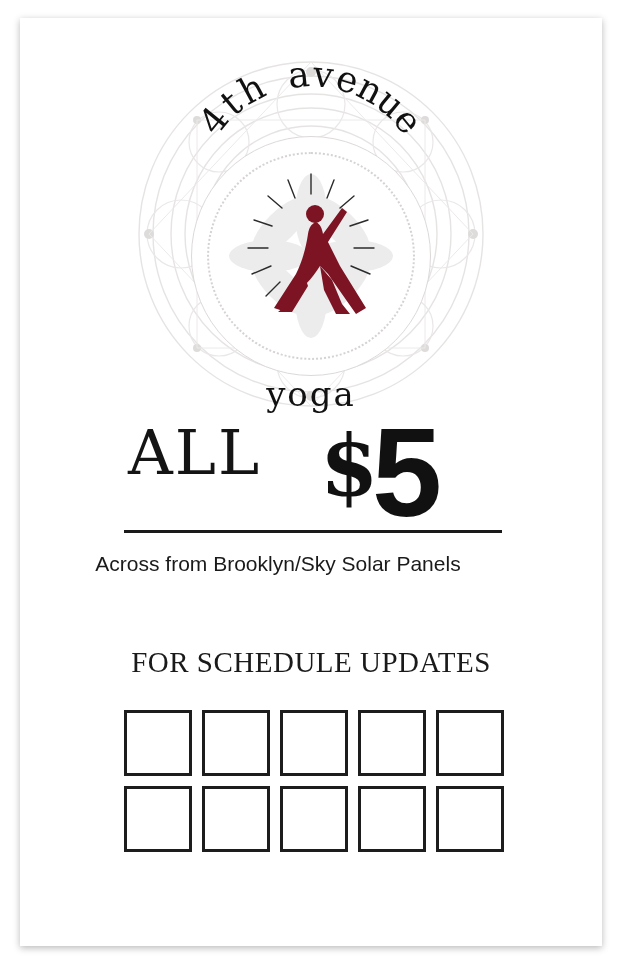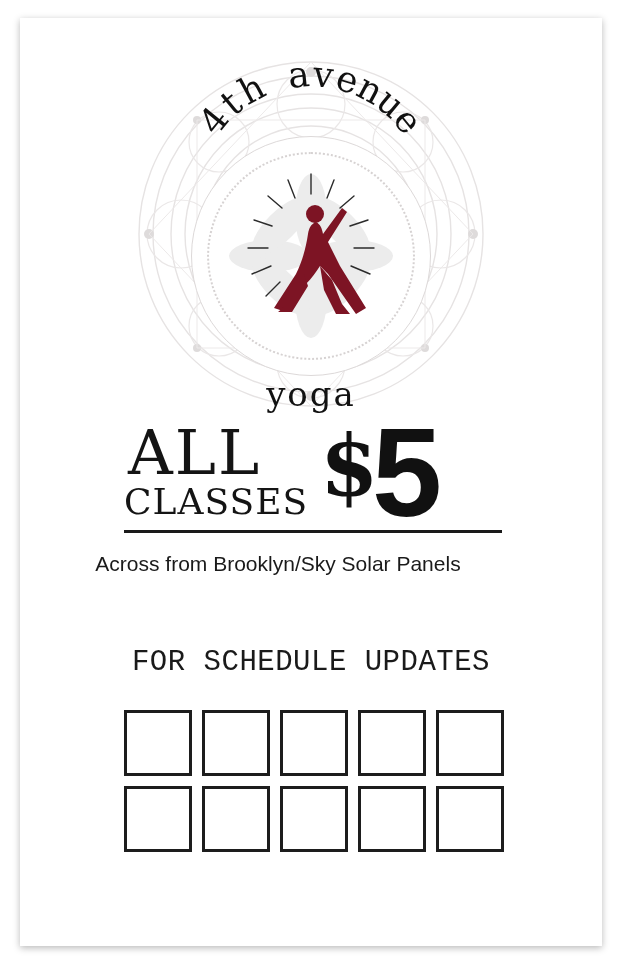--- a/index.html
+++ b/index.html
@@ -214,21 +214,21 @@
     letter-spacing: 0.3px;
     color: #111111;
   }
 
   .schedule {
     position: absolute;
     left: 0;
     top: 628px;
     width: 582px;
     text-align: center;
-    font-family: Liberation Mono, monospace;
+    font-family: Liberation Serif, serif;
     font-size: 29px;
     letter-spacing: 0.5px;
     color: #1a1a1a;
   }
 
   
   .punch-grid {
     position: absolute;
     left: 104px;
     top: 692px;
@@ -356,21 +356,20 @@
             <span style="transform: translate(-50%, -50%) rotate(39.6667deg) translateY(-125px); transform-origin: 50% 50%;">u</span>
             <span style="transform: translate(-50%, -50%) rotate(51deg) translateY(-125px); transform-origin: 50% 50%;">e</span>
           </span>
       </div>
 
       <div class="brand-bottom">yoga</div>
     </div>
 
     <div class="price-block">
       <div class="all-word">ALL</div>
-      <div class="classes-word">CLASSES</div>
       <div class="dollar-sign">$</div>
       <div class="price-num">5</div>
     </div>
 
     <div class="rule"></div>
 
     <div class="addr">Across from Brooklyn/Sky Solar Panels</div>
     <div class="schedule">FOR SCHEDULE UPDATES</div>
 
     <div class="punch-grid" id="punch-grid">

